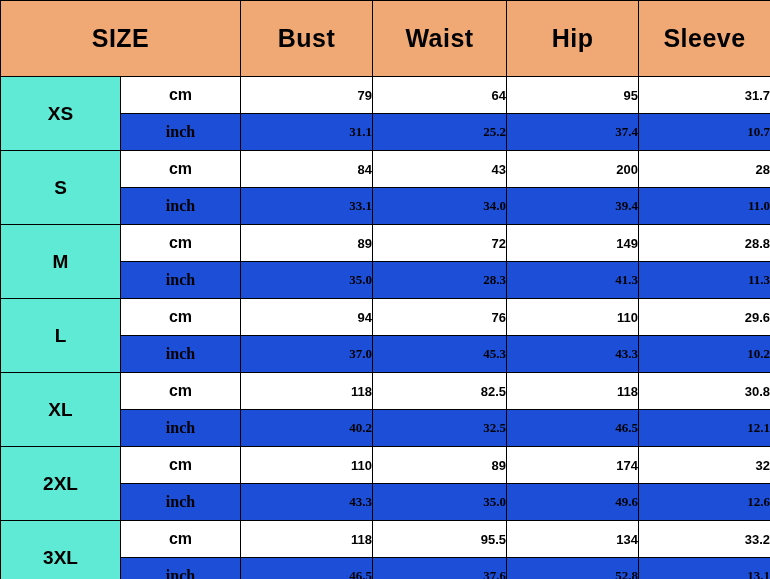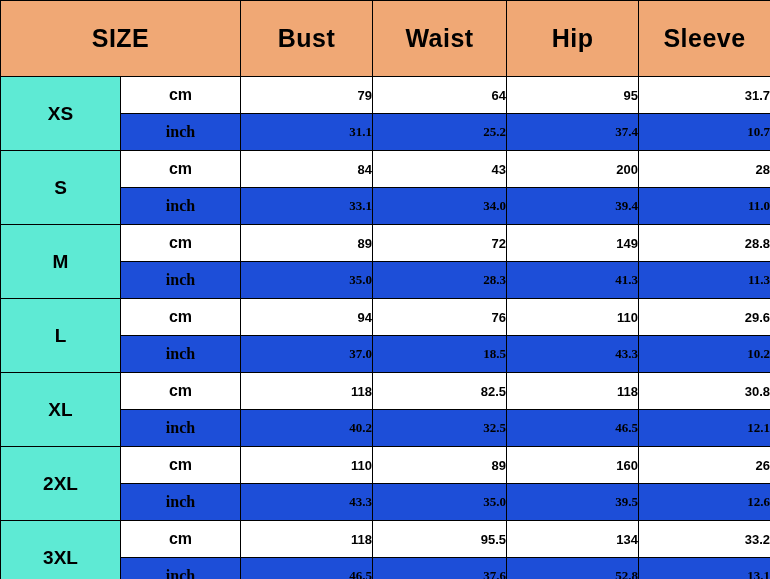--- a/index.html
+++ b/index.html
@@ -140,21 +140,21 @@
         <td class="size-cell" rowspan="2">L</td>
         <td class="unit-cell">cm</td>
         <td class="value-cell">94</td>
         <td class="value-cell">76</td>
         <td class="value-cell">110</td>
         <td class="value-cell">29.6</td>
       </tr>
       <tr class="inch-row">
         <td class="unit-cell">inch</td>
         <td class="value-cell">37.0</td>
-        <td class="value-cell">18.5</td>
+        <td class="value-cell">45.3</td>
         <td class="value-cell">43.3</td>
         <td class="value-cell">10.2</td>
       </tr>
       <tr class="cm-row">
         <td class="size-cell" rowspan="2">XL</td>
         <td class="unit-cell">cm</td>
         <td class="value-cell">118</td>
         <td class="value-cell">82.5</td>
         <td class="value-cell">118</td>
         <td class="value-cell">30.8</td>
@@ -164,28 +164,28 @@
         <td class="value-cell">40.2</td>
         <td class="value-cell">32.5</td>
         <td class="value-cell">46.5</td>
         <td class="value-cell">12.1</td>
       </tr>
       <tr class="cm-row">
         <td class="size-cell" rowspan="2">2XL</td>
         <td class="unit-cell">cm</td>
         <td class="value-cell">110</td>
         <td class="value-cell">89</td>
-        <td class="value-cell">160</td>
-        <td class="value-cell">26</td>
+        <td class="value-cell">174</td>
+        <td class="value-cell">32</td>
       </tr>
       <tr class="inch-row">
         <td class="unit-cell">inch</td>
         <td class="value-cell">43.3</td>
         <td class="value-cell">35.0</td>
-        <td class="value-cell">39.5</td>
+        <td class="value-cell">49.6</td>
         <td class="value-cell">12.6</td>
       </tr>
       <tr class="cm-row">
         <td class="size-cell" rowspan="2">3XL</td>
         <td class="unit-cell">cm</td>
         <td class="value-cell">118</td>
         <td class="value-cell">95.5</td>
         <td class="value-cell">134</td>
         <td class="value-cell">33.2</td>
       </tr>

